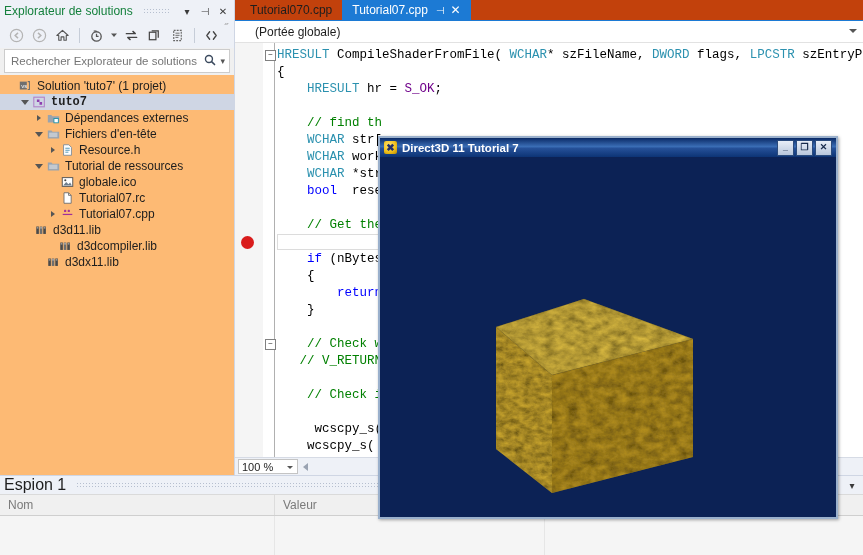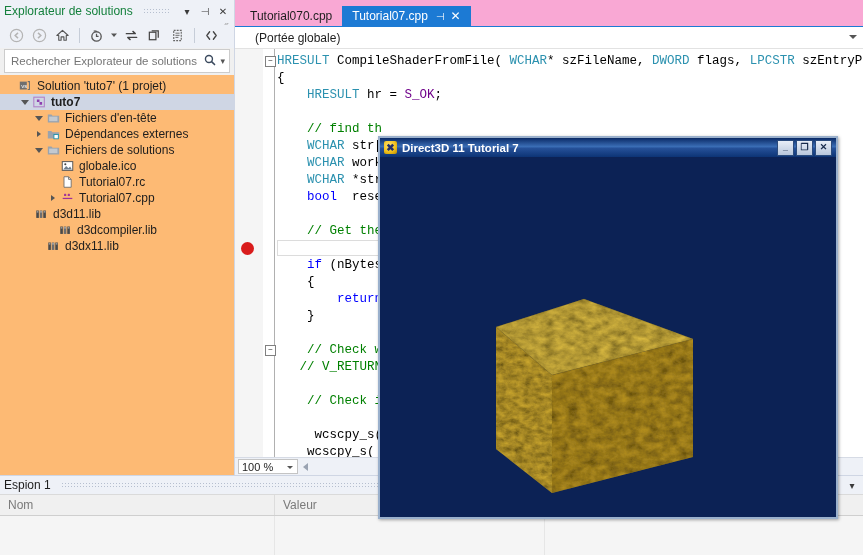--- a/index.html
+++ b/index.html
@@ -39,21 +39,21 @@
       flex:0 0 13px;}
   .tri{width:0;height:0;border-left:4px solid #555;border-top:3.5px solid transparent;
       border-bottom:3.5px solid transparent;}
   .tri.open{border-left:4px solid transparent;border-right:4px solid transparent;
       border-top:5px solid #555;border-bottom:0;}
   .ni{width:16px;height:14px;margin-right:4px;flex:0 0 16px;display:flex;
       align-items:center;justify-content:center;}
 
   
   .editor{position:absolute;left:235px;top:0;width:628px;height:475px;background:#fff;}
-  .tabstrip{height:27px;background:#f9a8d4;display:flex;align-items:flex-end;
+  .tabstrip{height:21px;background:#c2410c;display:flex;align-items:flex-end;
       padding-left:5px;box-sizing:border-box;border-bottom:1px solid #1c7ad4;}
   .tab{height:20px;display:flex;align-items:center;padding:0 10px;font-size:12px;
       color:#1e1e1e;}
   .tab.active{background:#1c7ad4;color:#fff;}
   .tab .pin{margin-left:8px;font-size:10px;}
   .tab .x{margin-left:6px;font-size:12px;}
   .scopebar{height:22px;background:#fff;border-bottom:1px solid #e2e2e2;
       display:flex;align-items:center;padding-left:20px;box-sizing:border-box;
       font-size:12px;color:#1e1e1e;position:relative;}
   .scopebar .caret{position:absolute;right:6px;top:8px;width:0;height:0;
@@ -87,21 +87,21 @@
   .zoombox .zcaret{position:absolute;right:4px;top:6px;width:0;height:0;
       border-left:3px solid transparent;border-right:3px solid transparent;
       border-top:3.5px solid #555;}
   .hleft{margin-left:5px;width:0;height:0;border-top:4px solid transparent;
       border-bottom:4px solid transparent;border-right:5px solid #9aa3b2;}
 
   
   .watch{position:absolute;left:0;top:475px;width:863px;height:80px;background:#eef1f7;
       border-top:1px solid #cfd6e4;box-sizing:border-box;}
   .watch-title{height:18px;display:flex;align-items:center;padding:0 4px;gap:4px;}
-  .watch-title .t{font-size:12px;white-space:nowrap;text-align:center;}
+  .watch-title .t{font-size:16px;white-space:nowrap;text-align:center;}
   .watch-head{height:20px;display:flex;background:#f0f0f0;border-top:1px solid #dadada;
       border-bottom:1px solid #cfcfcf;font-size:12px;color:#7a7a7a;}
   .wcol{display:flex;align-items:center;padding-left:8px;border-right:1px solid #dcdcdc;
       box-sizing:border-box;}
   .watch-body{height:calc(100% - 40px);background:#f5f5f5;display:flex;}
   .wbodycol{border-right:1px solid #e6e6e6;height:100%;box-sizing:border-box;}
 
   
   .d3d{position:absolute;left:378px;top:136px;width:460px;height:383px;
       border:2px solid #9ab0cc;box-sizing:border-box;background:#0a1f4d;
@@ -209,67 +209,79 @@
           <span class="exp"></span>
           <span class="ni">
             <svg width="15" height="14" viewBox="0 0 16 16">
               <rect x="1.5" y="3" width="8" height="9" fill="#6f6f6f"></rect>
               <text x="3" y="10.5" font-size="7" fill="#fff" font-family="sans-serif">vs</text>
               <path d="M10.5 3 h2 v9 h-2" fill="none" stroke="#6f6f6f" stroke-width="1.2"></path>
             </svg>
           </span>
           <span>Solution 'tuto7' (1 projet)</span>
         </div>
-        <div class="node sel bold" style="padding-left: 18px;">
+        <div class="node sel bold" style="padding-left: 18px; font-family: Liberation Mono, monospace;">
           <span class="exp">
             <span class="tri open"></span>
           </span>
           <span class="ni">
             <svg width="15" height="14" viewBox="0 0 16 16">
               <rect x="1.5" y="2.5" width="12" height="11" fill="none" stroke="#b07fc7" stroke-width="1.2"></rect>
               <path d="M5 5 h3 v3 h-3z M8 8 h3 v3 h-3z" fill="#8e3fb0"></path>
             </svg>
           </span>
           <span>tuto7</span>
         </div>
         <div class="node" style="padding-left: 32px;">
           <span class="exp">
+            <span class="tri"></span>
+          </span>
+          <span class="ni">
+            <svg width="15" height="14" viewBox="0 0 16 16">
+              <path d="M1.5 4.5 h4 l1.2 1.4 h7.8 v7.1 h-13z" fill="#9aa3ad"></path>
+              <rect x="8.5" y="8.5" width="5" height="5" fill="#fff" stroke="#1a8fa8" stroke-width="1"></rect>
+            </svg>
+          </span>
+          <span>Dépendances externes</span>
+        </div>
+        <div class="node" style="padding-left: 32px;">
+          <span class="exp">
             <span class="tri open"></span>
           </span>
           <span class="ni">
             <svg width="15" height="14" viewBox="0 0 16 16">
               <path d="M1.5 4 h4.2 l1.2 1.4 h7.6 v7.6 h-13z" fill="#9aa3ad"></path>
               <path d="M3 6.4 h9.5 v5.2 h-9.5z" fill="#c3c9d0"></path>
             </svg>
           </span>
           <span>Fichiers d'en-tête</span>
         </div>
-        <div class="node" style="padding-left: 32px;">
+        <div class="node" style="padding-left: 46px;">
           <span class="exp">
             <span class="tri"></span>
           </span>
           <span class="ni">
             <svg width="15" height="14" viewBox="0 0 16 16">
-              <path d="M1.5 4.5 h4 l1.2 1.4 h7.8 v7.1 h-13z" fill="#9aa3ad"></path>
-              <rect x="8.5" y="8.5" width="5" height="5" fill="#fff" stroke="#1a8fa8" stroke-width="1"></rect>
-            </svg>
-          </span>
-          <span>Dépendances externes</span>
+              <path d="M3.5 2 h6 l3 3 v9 h-9z" fill="#fff" stroke="#7b8a99" stroke-width="1"></path>
+              <path d="M5.5 6 h5 M5.5 8.3 h5 M5.5 10.5 h3.5" stroke="#2b7fa8" stroke-width="0.9"></path>
+            </svg>
+          </span>
+          <span>Resource.h</span>
         </div>
         <div class="node" style="padding-left: 32px;">
           <span class="exp">
             <span class="tri open"></span>
           </span>
           <span class="ni">
             <svg width="15" height="14" viewBox="0 0 16 16">
               <path d="M1.5 4 h4.2 l1.2 1.4 h7.6 v7.6 h-13z" fill="#9aa3ad"></path>
               <path d="M3 6.4 h9.5 v5.2 h-9.5z" fill="#c3c9d0"></path>
             </svg>
           </span>
-          <span>Fichiers de solutions</span>
+          <span>Tutorial de ressources</span>
         </div>
         <div class="node" style="padding-left: 46px;">
           <span class="exp"></span>
           <span class="ni">
             <svg width="15" height="14" viewBox="0 0 16 16">
               <rect x="2" y="3" width="12" height="10" fill="#fff" stroke="#555" stroke-width="1.1"></rect>
               <circle cx="5.5" cy="6" r="1.2" fill="#444"></circle>
               <path d="M3 12 L6.5 8 L9 10.5 L11 8.5 L13 12z" fill="#6d7d8c"></path>
             </svg>
           </span>

